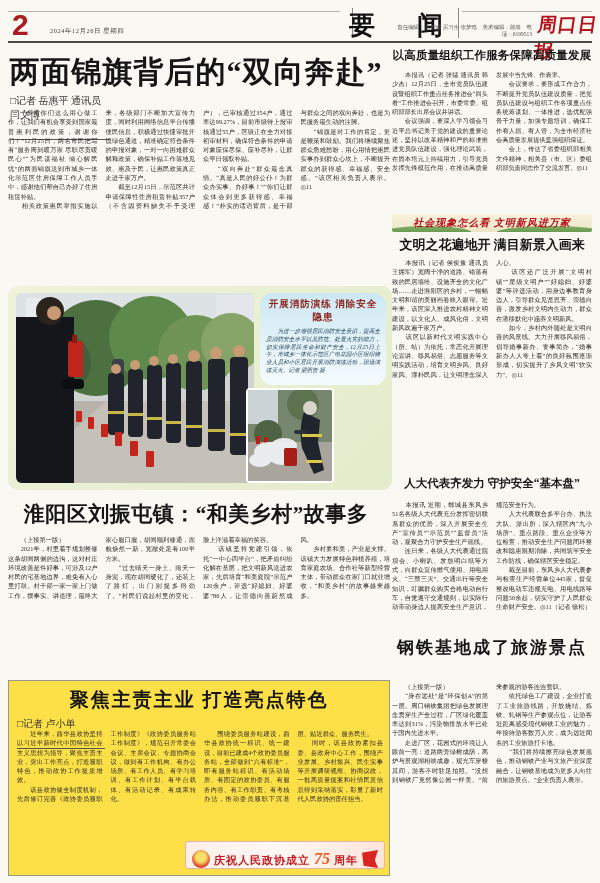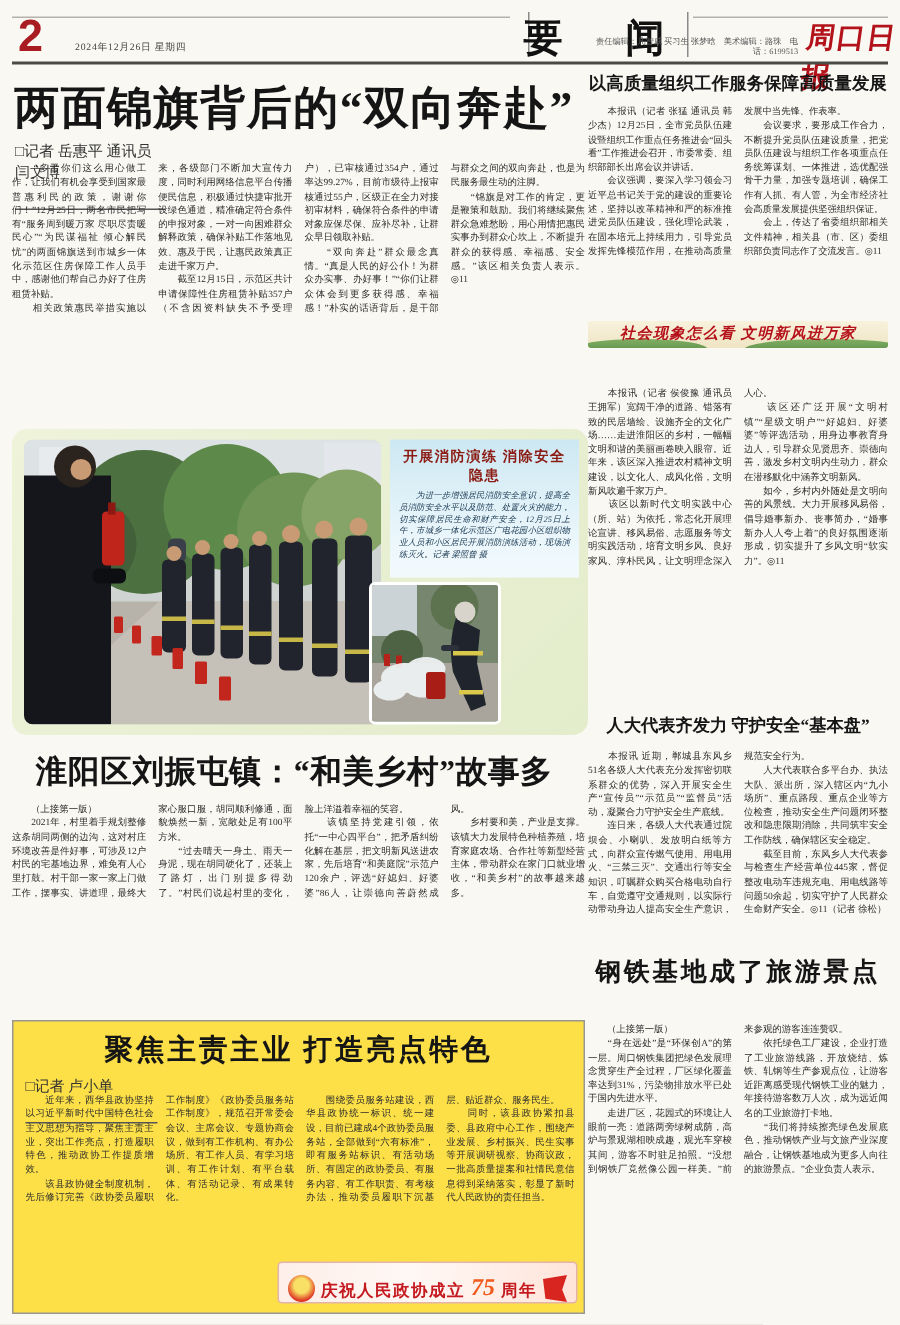--- a/index.html
+++ b/index.html
@@ -21,21 +21,21 @@
   .bodytext{font-size:6.3px;line-height:9.3px;text-align:justify;color:#2b2b2b;white-space:pre-line;overflow:hidden;}
   .cols4{column-count:4;column-gap:8px;}
   .cols2{column-count:2;column-gap:8px;}
   
   #main-headline{left:0;top:52px;width:392px;font-size:30px;letter-spacing:1px;}
   #main-byline{left:10px;top:94px;width:100px;}
   #main-body{left:8px;top:108px;width:382px;height:172px;}
   
   #photo-block{left:8px;top:286px;width:384px;height:204px;background:linear-gradient(135deg,#eef3da,#e3eccb);border-radius:10px;}
   #main-photo{left:8px;top:7px;width:238px;height:190px;border-radius:6px;overflow:hidden;}
-  #caption-box{left:252px;top:7px;width:126px;height:92px;border-radius:0;
+  #caption-box{left:252px;top:7px;width:126px;height:92px;border-radius:12px;
      background:linear-gradient(180deg,#cde8f3,#eaf6fb 70%,#f3fafd);padding:5px 6px;box-sizing:border-box;}
   #caption-title{font-size:9.5px;font-weight:bold;color:#8c1d14;letter-spacing:1px;text-align:center;}
   #caption-text{margin-top:4px;font-size:5.6px;line-height:7.8px;color:#17364f;font-style:italic;text-align:justify;white-space:pre-line;}
   #inset-photo{left:238px;top:102px;width:88px;height:95px;border:2px solid #fff;border-radius:4px;overflow:hidden;background:#7c8a74;box-sizing:border-box;}
   
   #mid-headline{left:0;top:500px;width:392px;font-size:21px;letter-spacing:.5px;}
   #mid-body{left:8px;top:535px;width:382px;height:138px;}
   
   #box-article{left:8px;top:680px;width:382px;height:196px;border:1px solid #9a978f;box-sizing:border-box;background:#fde047;}
   #box-headline{left:0;top:6px;width:380px;font-size:19px;letter-spacing:2px;}
@@ -205,20 +205,21 @@
 　　会议强调，要深入学习领会习近平总书记关于党的建设的重要论述，坚持以改革精神和严的标准推进党员队伍建设，强化理论武装，在固本培元上持续用力，引导党员发挥先锋模范作用，在推动高质量发展中当先锋、作表率。
 　　会议要求，要形成工作合力，不断提升党员队伍建设质量，把党员队伍建设与组织工作各项重点任务统筹谋划、一体推进，选优配强骨干力量，加强专题培训，确保工作有人抓、有人管，为全市经济社会高质量发展提供坚强组织保证。
 　　会上，传达了省委组织部相关文件精神，相关县（市、区）委组织部负责同志作了交流发言。◎11</div>
 
   <div class="abs r" id="strip-banner">
     <div class="hill" style="left:-10px;width:90px;"></div>
     <div class="hill" style="right:-14px;width:110px;"></div>
     <div id="strip-text">社会现象怎么看 文明新风进万家</div>
   </div>
 
+  <div class="abs r headline" id="r2-headline">文明之花遍地开 满目新景入画来</div>
   <div class="abs r bodytext cols2" id="r2-body">　　本报讯（记者 侯俊豫 通讯员 王拥军）宽阔干净的道路、错落有致的民居墙绘、设施齐全的文化广场……走进淮阳区的乡村，一幅幅文明和谐的美丽画卷映入眼帘。近年来，该区深入推进农村精神文明建设，以文化人、成风化俗，文明新风吹遍千家万户。
 　　该区以新时代文明实践中心（所、站）为依托，常态化开展理论宣讲、移风易俗、志愿服务等文明实践活动，培育文明乡风、良好家风、淳朴民风，让文明理念深入人心。
 　　该区还广泛开展“文明村镇”“星级文明户”“好媳妇、好婆婆”等评选活动，用身边事教育身边人，引导群众见贤思齐、崇德向善，激发乡村文明内生动力，群众在潜移默化中涵养文明新风。
 　　如今，乡村内外随处是文明向善的风景线。大力开展移风易俗，倡导婚事新办、丧事简办，“婚事新办人人夸上着”的良好氛围逐渐形成，切实提升了乡风文明“软实力”。◎11</div>
 
   <div class="abs r headline" id="r3-headline">人大代表齐发力 守护安全“基本盘”</div>
   <div class="abs r bodytext cols2" id="r3-body">　　本报讯 近期，郸城县东风乡51名各级人大代表充分发挥密切联系群众的优势，深入开展安全生产“宣传员”“示范员”“监督员”活动，凝聚合力守护安全生产底线。
 　　连日来，各级人大代表通过院坝会、小喇叭、发放明白纸等方式，向群众宣传燃气使用、用电用火、“三禁三灭”、交通出行等安全知识，叮嘱群众购买合格电动自行车，自觉遵守交通规则，以实际行动带动身边人提高安全生产意识，规范安全行为。
 　　人大代表联合多平台办、执法大队、派出所，深入辖区内“九小场所”、重点路段、重点企业等方位检查，推动安全生产问题闭环整改和隐患限期消除，共同筑牢安全工作防线，确保辖区安全稳定。
 　　截至目前，东风乡人大代表参与检查生产经营单位445家，督促整改电动车违规充电、用电线路等问题50余起，切实守护了人民群众生命财产安全。◎11（记者 徐松）</div>

